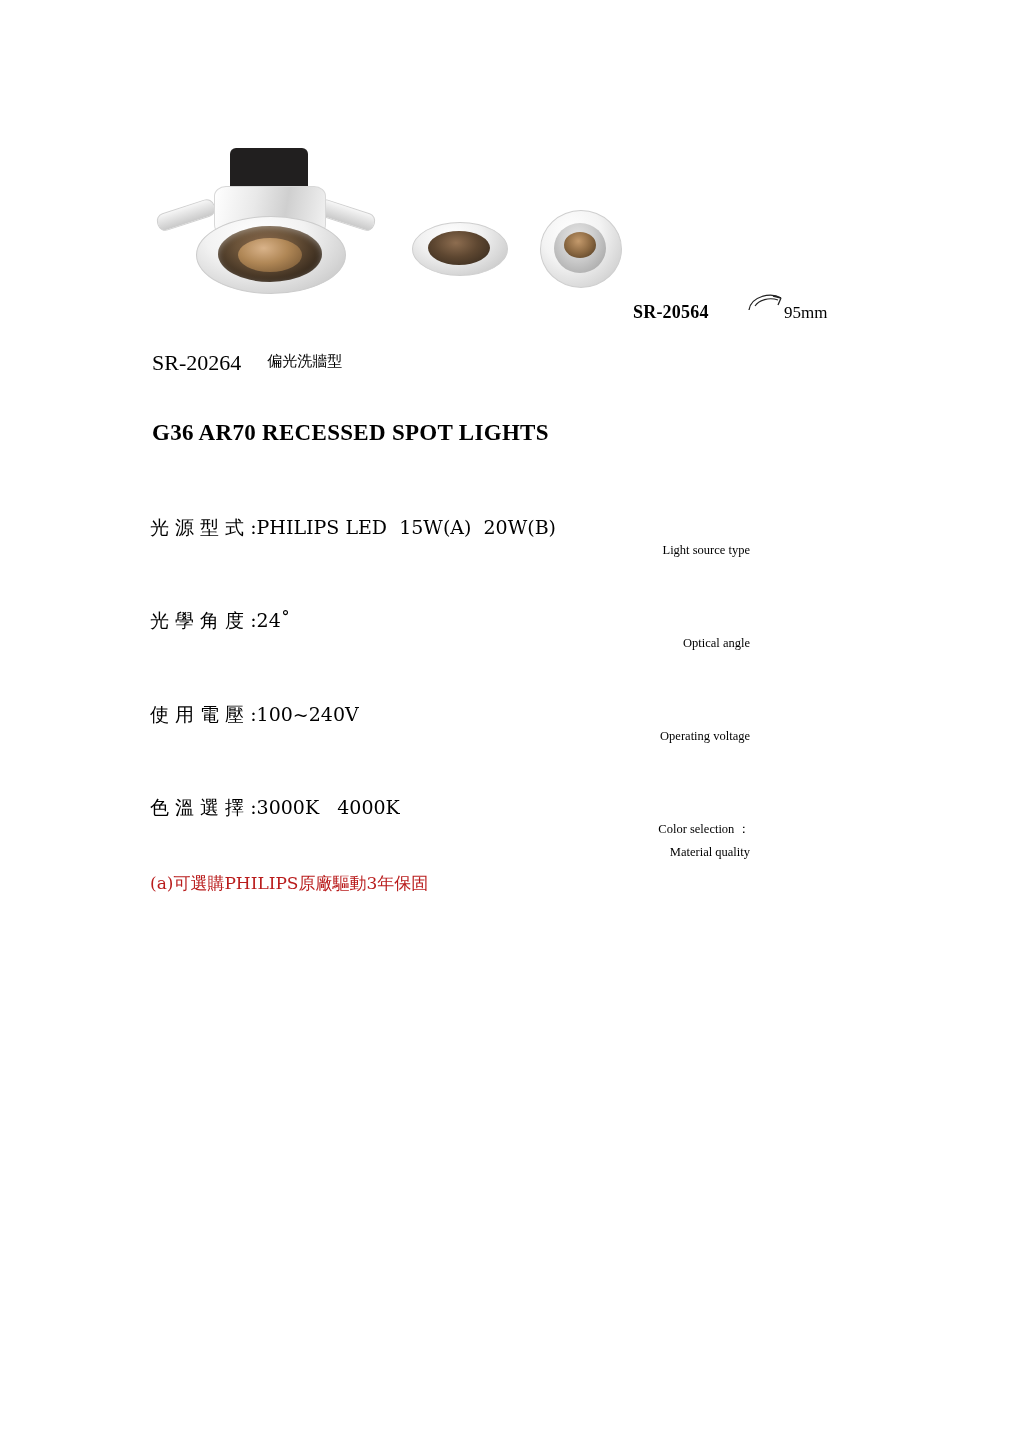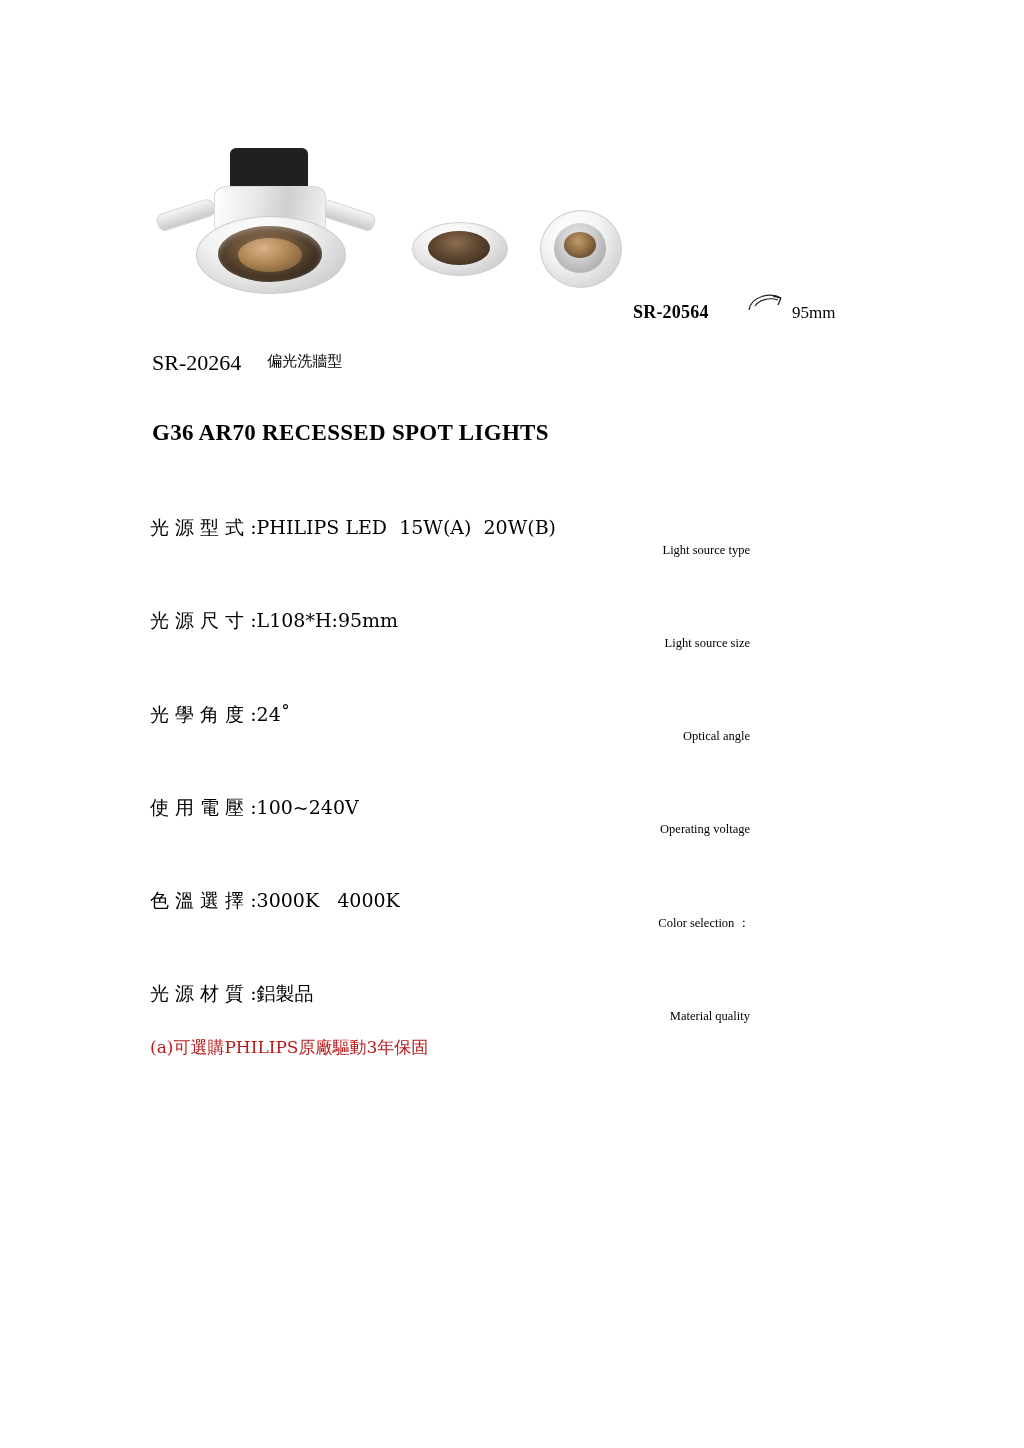--- a/index.html
+++ b/index.html
@@ -170,21 +170,21 @@
   .callout .code {
     position: absolute;
     left: 0;
     top: 2px;
     font-size: 18px;
     font-weight: bold;
     letter-spacing: .2px;
   }
   .callout .dim {
     position: absolute;
-    left: 159px;
+    left: 151px;
     top: 3px;
     font-size: 17px;
   }
   .callout .arrow-mark {
     position: absolute;
     left: 112px;
     top: -12px;
     width: 44px;
     height: 28px;
   }
@@ -300,40 +300,35 @@
 
 <div class="title-en">G36 AR70 RECESSED SPOT LIGHTS</div>
 
 <div class="specs">
 
   <div class="spec-block">
     <div class="spec-cn">光 源 型 式 :PHILIPS LED  15W(A)  20W(B)</div>
     <div class="spec-en">Light source type</div>
   </div>
 
-  <div class="spec-block">
-    <div class="spec-cn">光 源 尺 寸 :L108*H:95mm</div>
-    <div class="spec-en">Light source size</div>
-  </div>
 
   <div class="spec-block">
     <div class="spec-cn">光 學 角 度 :24˚</div>
     <div class="spec-en">Optical angle</div>
   </div>
 
   <div class="spec-block">
     <div class="spec-cn">使 用 電 壓 :100~240V</div>
     <div class="spec-en indent">Operating voltage</div>
   </div>
 
   <div class="spec-block">
     <div class="spec-cn">色 溫 選 擇 :3000K   4000K</div>
     <div class="spec-en">Color selection    ：</div>
   </div>
 
   <div class="spec-block">
-    <div class="spec-cn">光 源 材 質 :鋁製品</div>
     <div class="spec-en">Material quality</div>
   </div>
 
   <div class="note">(a)可選購PHILIPS原廠驅動3年保固</div>
 
 </div>
 
 </body></html>

